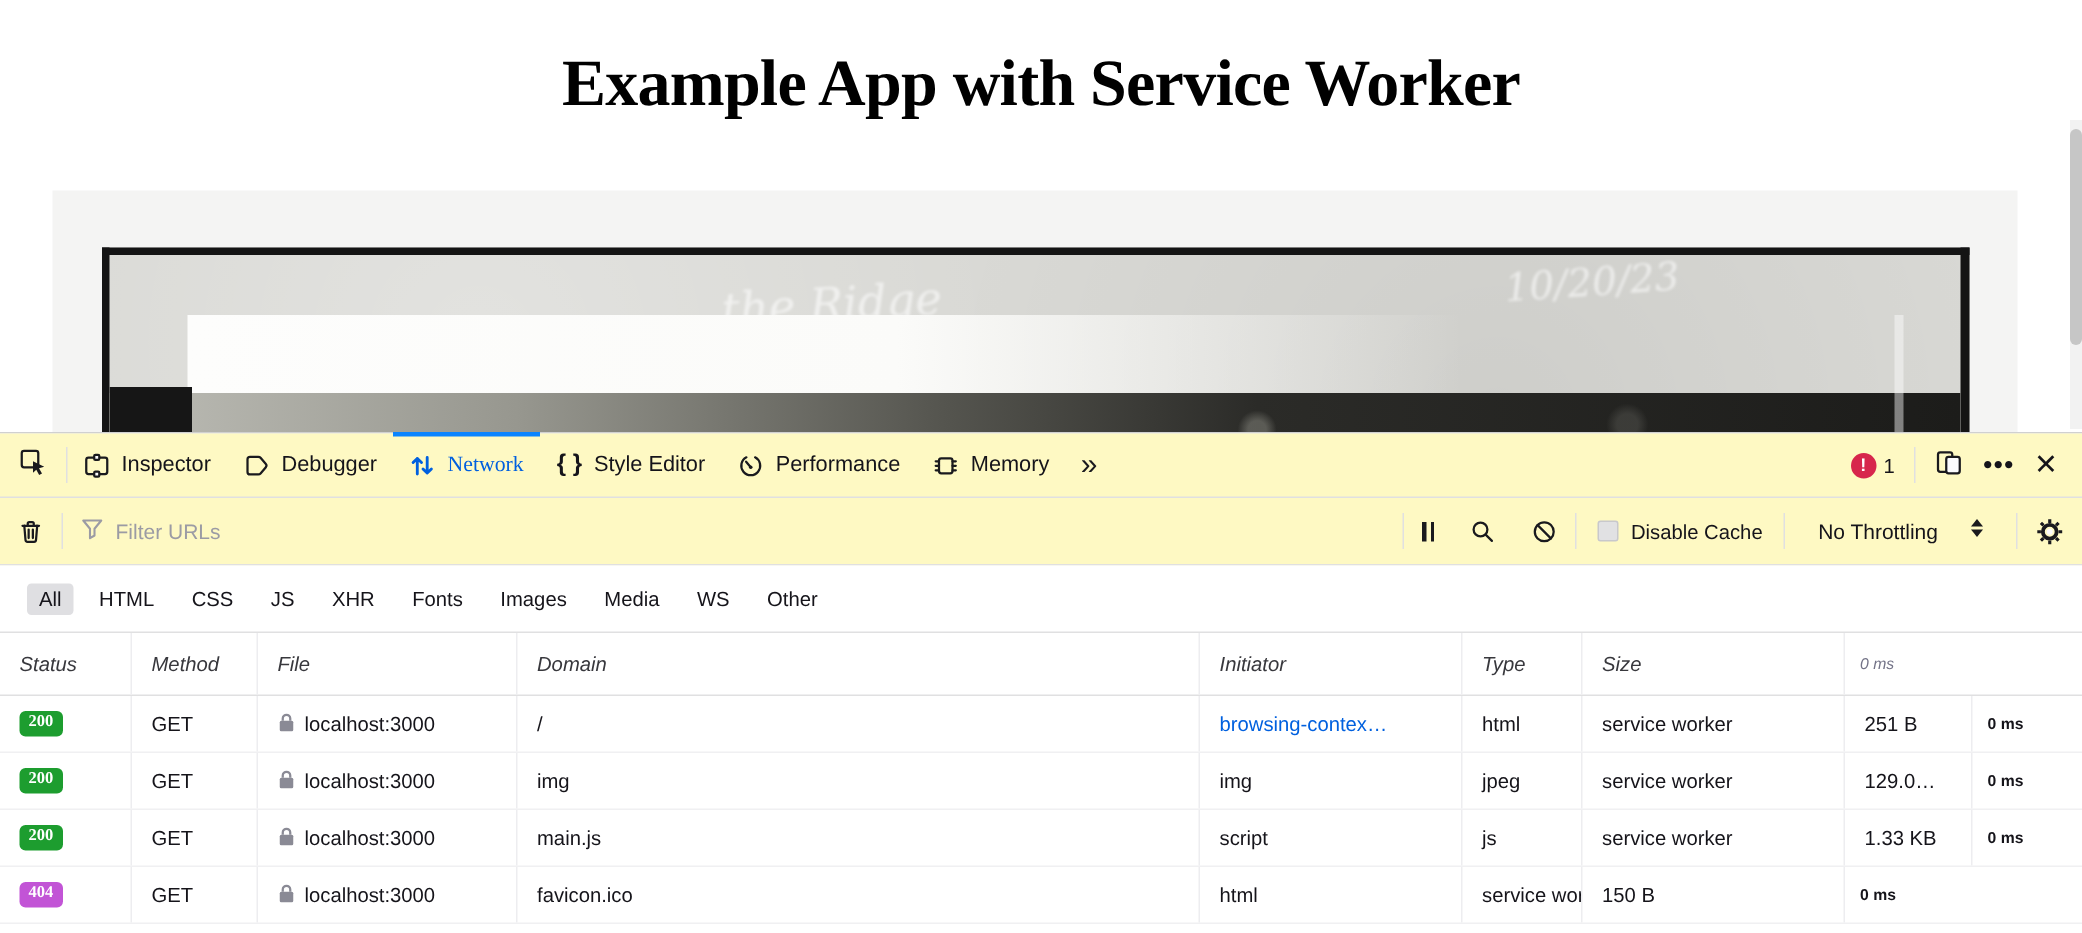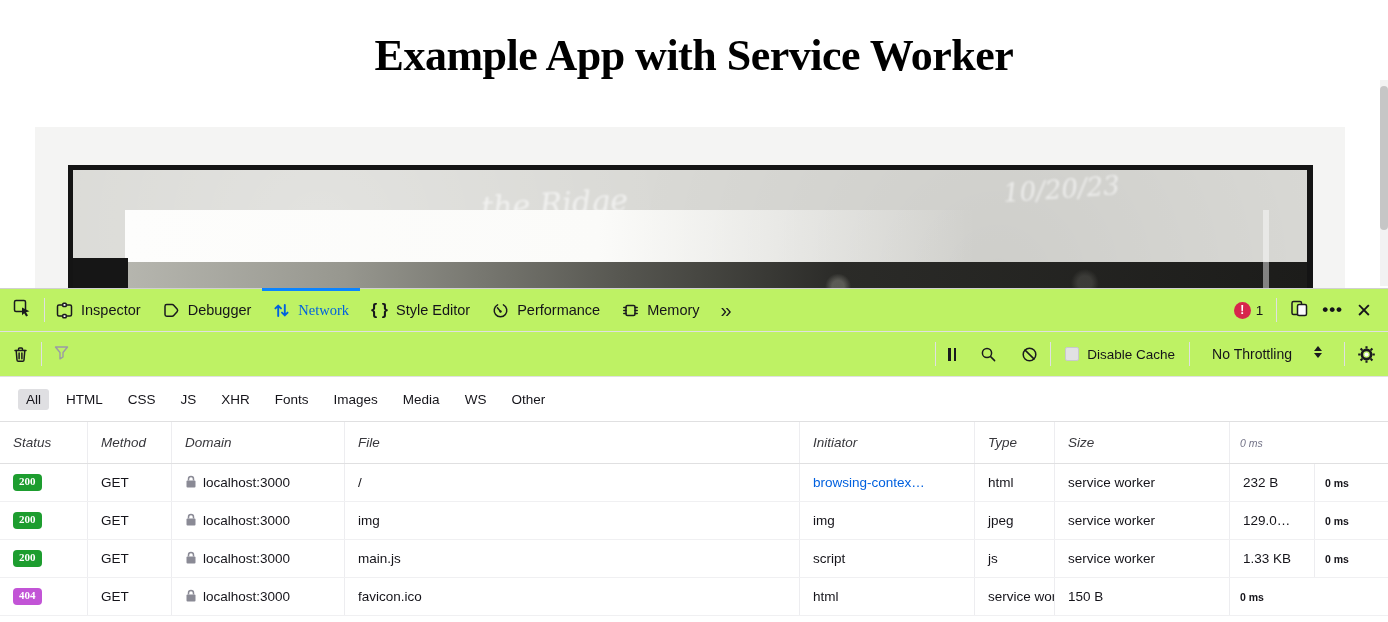--- a/index.html
+++ b/index.html
@@ -35,21 +35,21 @@
   .corner-block { position:absolute; left:0; top:88px; width:55px; height:80px; background:#161616; }
   .right-strip { position:absolute; right:38px; top:40px; width:6px; height:130px;
                  background:rgba(255,255,255,.45); }
   .scroll-track { position:absolute; right:0; top:80px; width:8px; height:206px; background:#f2f2f2; }
   .scroll-thumb { position:absolute; right:0; top:6px; width:8px; height:144px;
                   background:#c6c6c6; border-radius:4px; }
 
   
   .devtools { position:absolute; left:0; top:288px; width:1388px; height:334px; background:#fff;
               border-top:1px solid #d0d0d0; font-size:13.5px; }
-  .bar { display:flex; align-items:center; background:#bef264; border-bottom:1px solid #e0e0e1; }
+  .bar { display:flex; align-items:center; background:#fef9c3; border-bottom:1px solid #e0e0e1; }
   .tabbar { height:43px; }
   .pick-tool { display:flex; align-items:center; padding:0 12px 0 13px; height:100%; }
   .vsep { width:1px; height:24px; background:#e0e0e1; }
   .tab { display:flex; align-items:center; gap:8px; padding:0 11px; height:100%;
          font-size:14.5px; position:relative; cursor:default; }
   .tab:first-of-type { margin-left:10px; }
   .tab.active { color:#0060df;font-family:Liberation Serif, serif; }
   .tab.active::before { content:""; position:absolute; top:-1px; left:0; right:0; height:3px; background:#0a84ff; }
   .tab .icon svg { display:block; }
   .chevrons { font-size:20px; padding:0 10px; color:#1a1a1e; }
@@ -216,20 +216,21 @@
         <path d="M7.1 7 V12.7 M9.9 7 V12.7"></path>
       </svg>
     </div>
     <div class="vsep"></div>
     <div class="filter-wrap">
       <span>
         <svg width="15" height="15" viewBox="0 0 15 15" fill="none" stroke="#9b9ba4" stroke-width="1.4" stroke-linejoin="round">
           <path d="M1.5 2 H13.5 L9 7.5 V12 L6 13.8 V7.5 Z"></path>
         </svg>
       </span>
+      <input class="filter-input" type="text" placeholder="Filter URLs" style="">
     </div>
     <div class="vsep"></div>
     <div class="tbtn">
       <span class="pause-icon">
           <i></i>
           <i></i>
         </span>
     </div>
     <div class="tbtn">
       <svg class="i" width="17" height="17" viewBox="0 0 17 17" stroke-width="1.7">
@@ -278,22 +279,22 @@
     <span class="pill">Fonts</span>
     <span class="pill">Images</span>
     <span class="pill">Media</span>
     <span class="pill">WS</span>
     <span class="pill">Other</span>
   </div>
 
   <div class="grid net-header">
     <div class="cell">Status</div>
     <div class="cell">Method</div>
+    <div class="cell">File</div>
     <div class="cell">Domain</div>
-    <div class="cell">File</div>
     <div class="cell">Initiator</div>
     <div class="cell">Type</div>
     <div class="cell">Size</div>
     <div class="cell timeline">0 ms</div>
   </div>
 
   <div class="grid net-row">
     <div class="cell">
         <span class="badge" style="background: rgb(29, 157, 47);">200</span>
       </div>
@@ -302,21 +303,21 @@
       <span><svg width="12" height="13" viewBox="0 0 12 13">
             <rect x="1.5" y="5.5" width="9" height="7" rx="1" fill="#8a8a95"></rect>
             <path d="M3.5 5.5 V4 a2.5 2.5 0 0 1 5 0 V5.5" fill="none" stroke="#8a8a95" stroke-width="1.5"></path>
           </svg></span>
       <span>localhost:3000</span>
     </div>
     <div class="cell">/</div>
     <div class="cell link">browsing-contex…</div>
     <div class="cell">html</div>
     <div class="cell">service worker</div>
-    <div class="cell">232 B</div>
+    <div class="cell">251 B</div>
     <div class="cell timeline">0 ms</div>
   </div>
 
   <div class="grid net-row">
     <div class="cell">
         <span class="badge" style="background: rgb(29, 157, 47);">200</span>
       </div>
     <div class="cell">GET</div>
     <div class="cell domain-cell">
       <span><svg width="12" height="13" viewBox="0 0 12 13">

